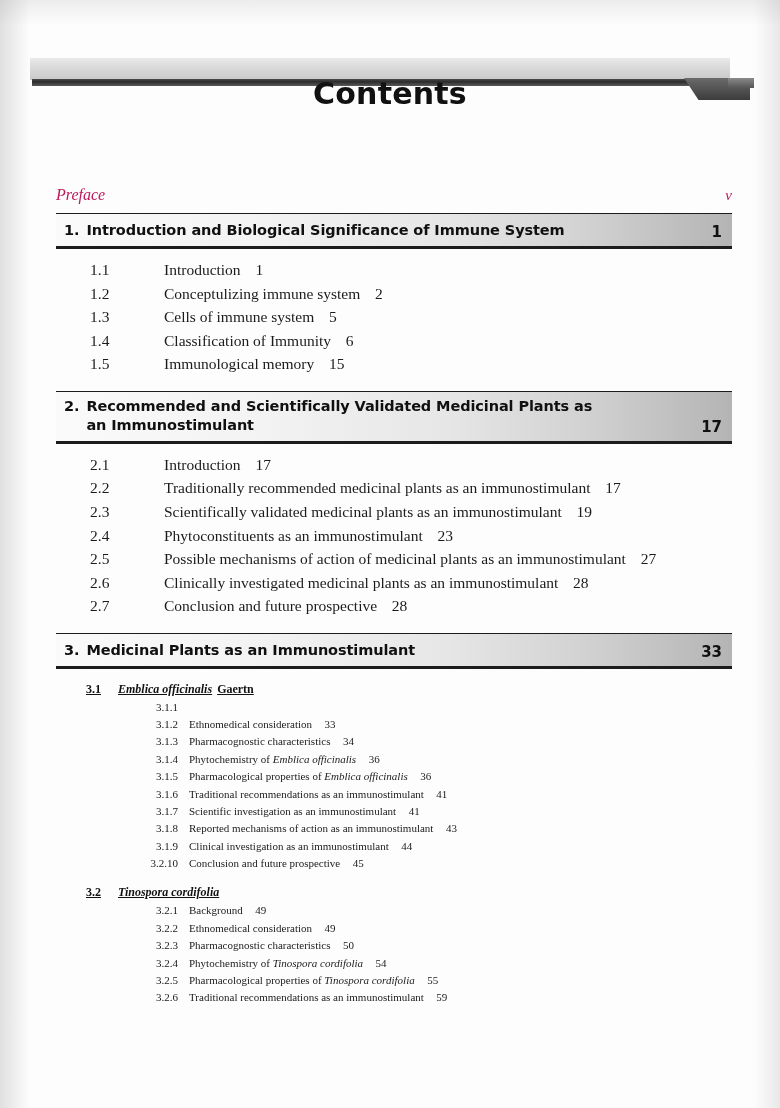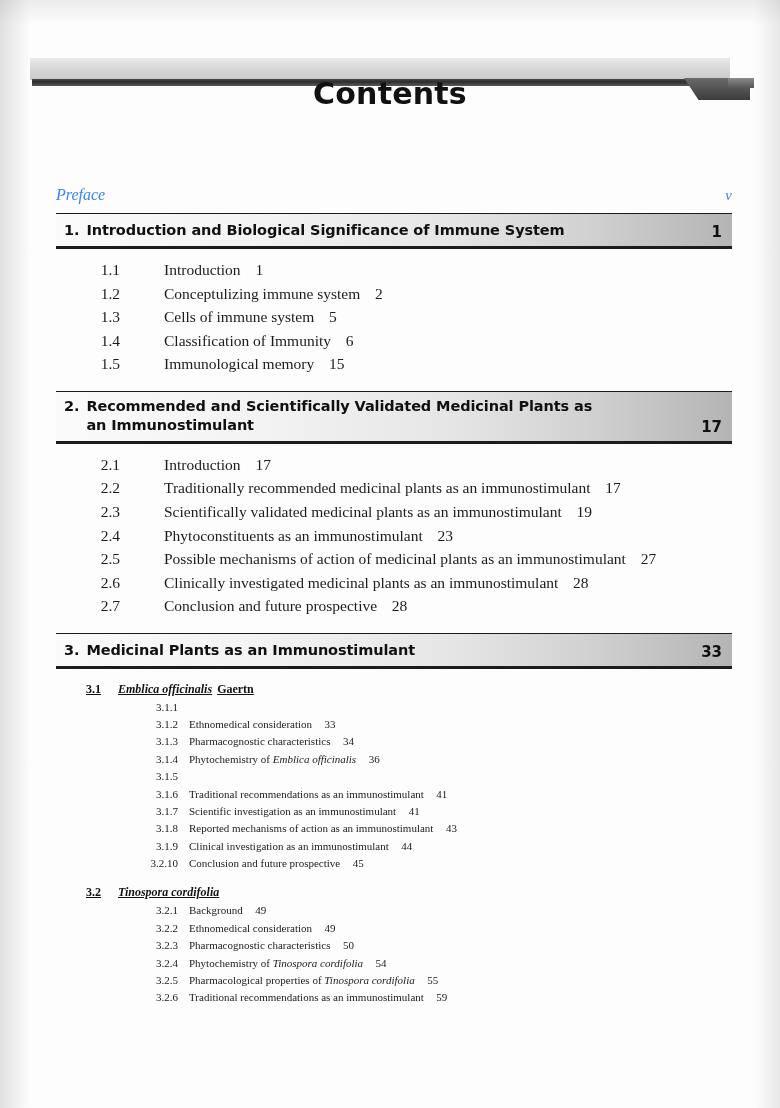--- a/index.html
+++ b/index.html
@@ -106,21 +106,21 @@
   }
 
   
   .preface-row {
     display: flex;
     justify-content: space-between;
     align-items: baseline;
     font-family: "Liberation Serif", serif;
     font-style: italic;
     font-size: 16px;
-    color: #3b82f6;
+    color: #be185d;
     padding-bottom: 9px;
   }
   .preface-page {
     font-style: italic;
     font-size: 15px;
   }
 
   
   .chapter {
     margin-bottom: 2px;
@@ -167,21 +167,21 @@
     display: flex;
     font-family: "Liberation Serif", serif;
     font-size: 15.5px;
     color: #1b1b1b;
     line-height: 1.52;
     padding-left: 34px;
   }
   .entry-num {
     width: 30px;
     flex: 0 0 30px;
-    text-align: right;
+    text-align: left;
   }
   .entry-text {
     flex: 1;
     margin-left: 44px;
   }
   .entry-page {
     padding-left: 7px;
   }
 
   
@@ -360,20 +360,21 @@
             <div class="subentry">
               <span class="subentry-num">3.1.3</span>
               <span class="subentry-text"><span>Pharmacognostic characteristics</span><span class="subentry-page">&nbsp;&nbsp;34</span></span>
             </div>
             <div class="subentry">
               <span class="subentry-num">3.1.4</span>
               <span class="subentry-text"><span>Phytochemistry of </span><i>Emblica officinalis</i><span class="subentry-page">&nbsp;&nbsp;36</span></span>
             </div>
             <div class="subentry">
               <span class="subentry-num">3.1.5</span>
+              <span class="subentry-text"><span>Pharmacological properties of </span><i>Emblica officinalis</i><span class="subentry-page">&nbsp;&nbsp;36</span></span>
             </div>
             <div class="subentry">
               <span class="subentry-num">3.1.6</span>
               <span class="subentry-text"><span>Traditional recommendations as an immunostimulant</span><span class="subentry-page">&nbsp;&nbsp;41</span></span>
             </div>
             <div class="subentry">
               <span class="subentry-num">3.1.7</span>
               <span class="subentry-text"><span>Scientific investigation as an immunostimulant</span><span class="subentry-page">&nbsp;&nbsp;41</span></span>
             </div>
             <div class="subentry">

